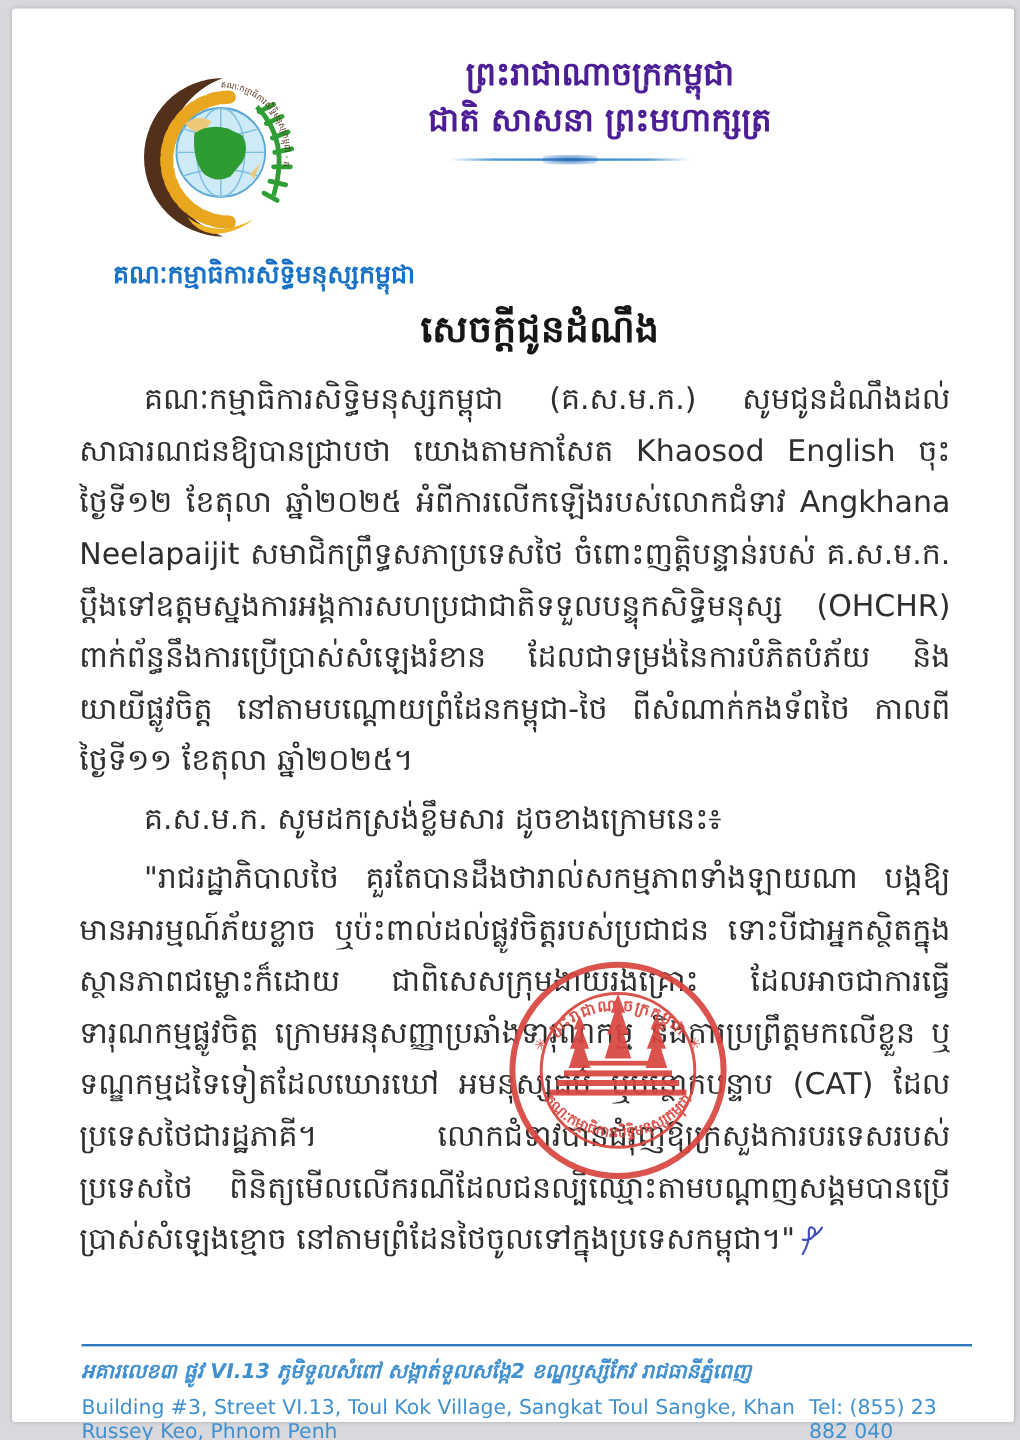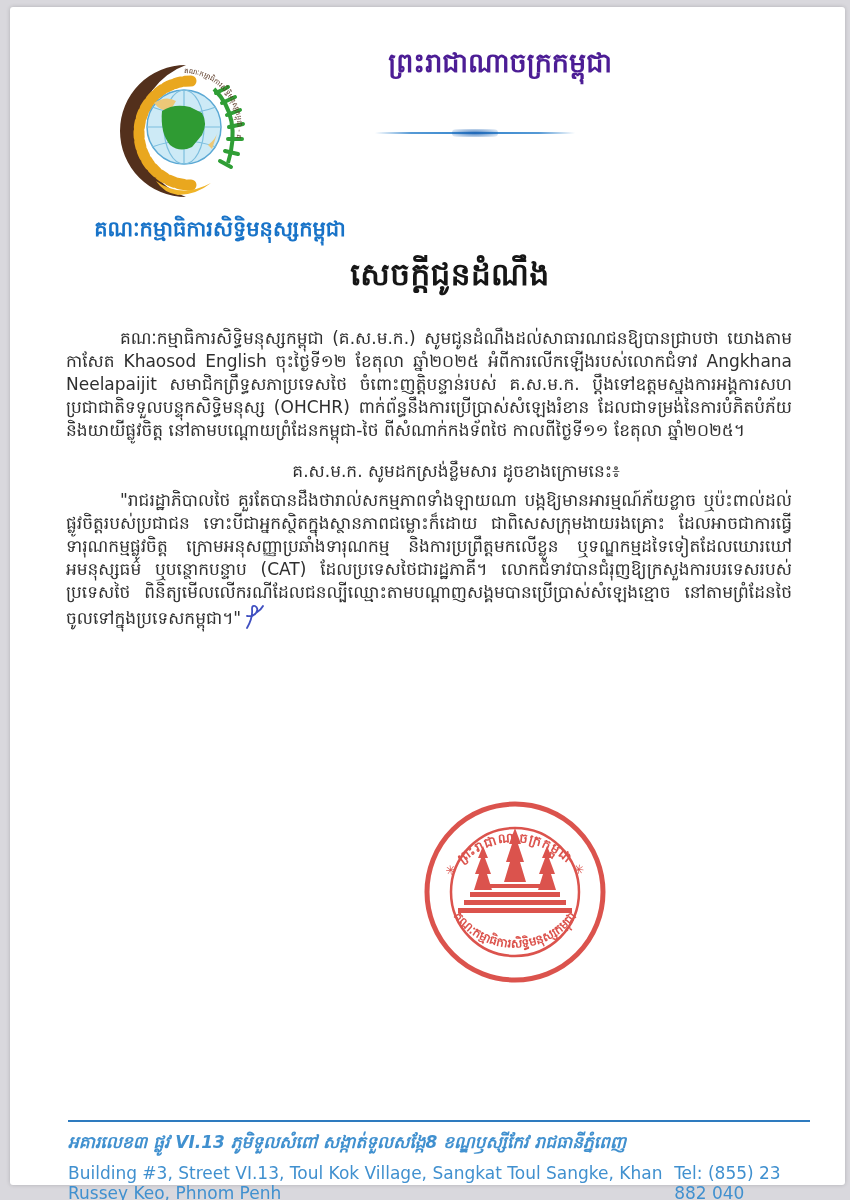--- a/index.html
+++ b/index.html
@@ -52,28 +52,28 @@
   .doc-title {
     position: absolute;
     left: 0; top: 248px; width: 880px;
     text-align: center;
     font-size: 31px; font-weight: bold; color: #161616;
     letter-spacing: .5px;
   }
   
   .body-text {
     position: absolute;
-    left: 56px; top: 320px; width: 726px;
+    left: 56px; top: 304px; width: 726px;
     color: #2e2e2e;
-    font-size: 17px;
-    line-height: 23px;
+    font-size: 25px;
+    line-height: 43px;
     text-align: justify;
   }
   .body-text p { text-indent: 54px; margin-bottom: 1px; }
-  .body-text p.p2 { margin-top: 18px; margin-bottom: 6px; text-align: center; }
+  .body-text p.p2 { margin-top: 6px; margin-bottom: 6px; text-align: left; }
   .sig-mark { display: inline-block; vertical-align: -6px; margin-left: 2px; }
   
   .dateline {
     position: absolute;
     left: 330px; top: 736px; width: 460px;
     text-align: center;
     color: #2e2e2e; font-size: 20.5px; line-height: 34px;
   }
   
   .stamp {
@@ -99,20 +99,21 @@
     color: #4090cf; font-size: 17px; 
   }
 </style>
 </head>
 <body>
 
 <div class="page">
 
   <div class="kingdom-header">
     <div class="line1">ព្រះរាជាណាចក្រកម្ពុជា</div>
+    <div class="line2">ជាតិ សាសនា ព្រះមហាក្សត្រ</div>
   </div>
   <div class="header-divider">
     <div class="bar"></div>
     <div class="knot"></div>
   </div>
 
   <div class="logo-wrap">
     <svg width="170" height="150" viewBox="0 0 170 150">
 
       <path d="M 90 6 A 62 62 0 1 0 90 138 A 70 70 0 0 1 90 6 Z" fill="#53301c"></path>
@@ -180,19 +181,19 @@
       <text font-size="13" fill="#d9453e" font-weight="bold" letter-spacing="1">
         <textPath href="#sealTop" startOffset="50%" text-anchor="middle">✳ ព្រះរាជាណាចក្រកម្ពុជា ✳</textPath>
       </text>
       <text font-size="12" fill="#d9453e" font-weight="bold">
         <textPath href="#sealBottom" startOffset="50%" text-anchor="middle">គណៈកម្មាធិការសិទ្ធិមនុស្សកម្ពុជា</textPath>
       </text>
     </svg>
   </div>
 
   <div class="footer-rule"></div>
-  <div class="footer-km">អគារលេខ៣ ផ្លូវ VI.13 ភូមិទួលសំពៅ សង្កាត់ទួលសង្កែ8 ខណ្ឌឫស្សីកែវ រាជធានីភ្នំពេញ</div>
+  <div class="footer-km">អគារលេខ៣ ផ្លូវ VI.13 ភូមិទួលសំពៅ សង្កាត់ទួលសង្កែ2 ខណ្ឌឫស្សីកែវ រាជធានីភ្នំពេញ</div>
   <div class="footer-en">
     <span>Building #3, Street VI.13, Toul Kok Village, Sangkat Toul Sangke, Khan Russey Keo, Phnom Penh</span>
     <span>Tel: (855) 23 882 040</span>
   </div>
 
 </div>
 
 </body></html>

